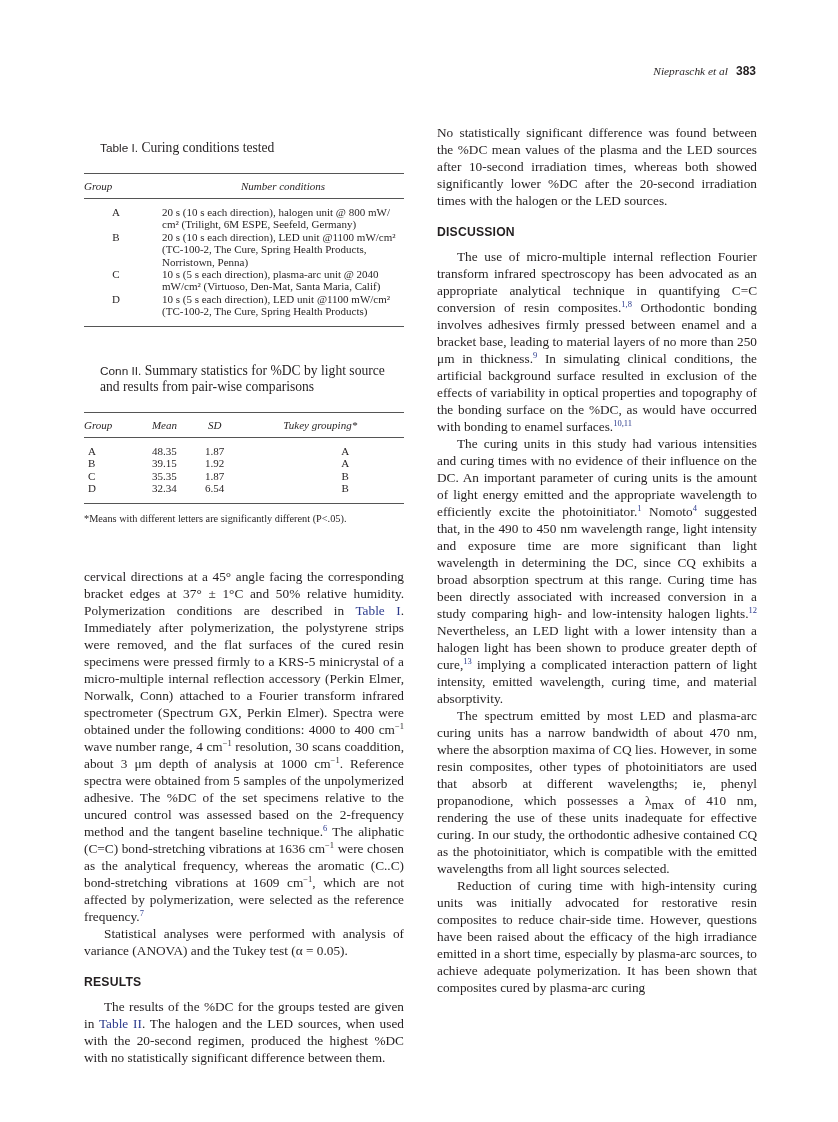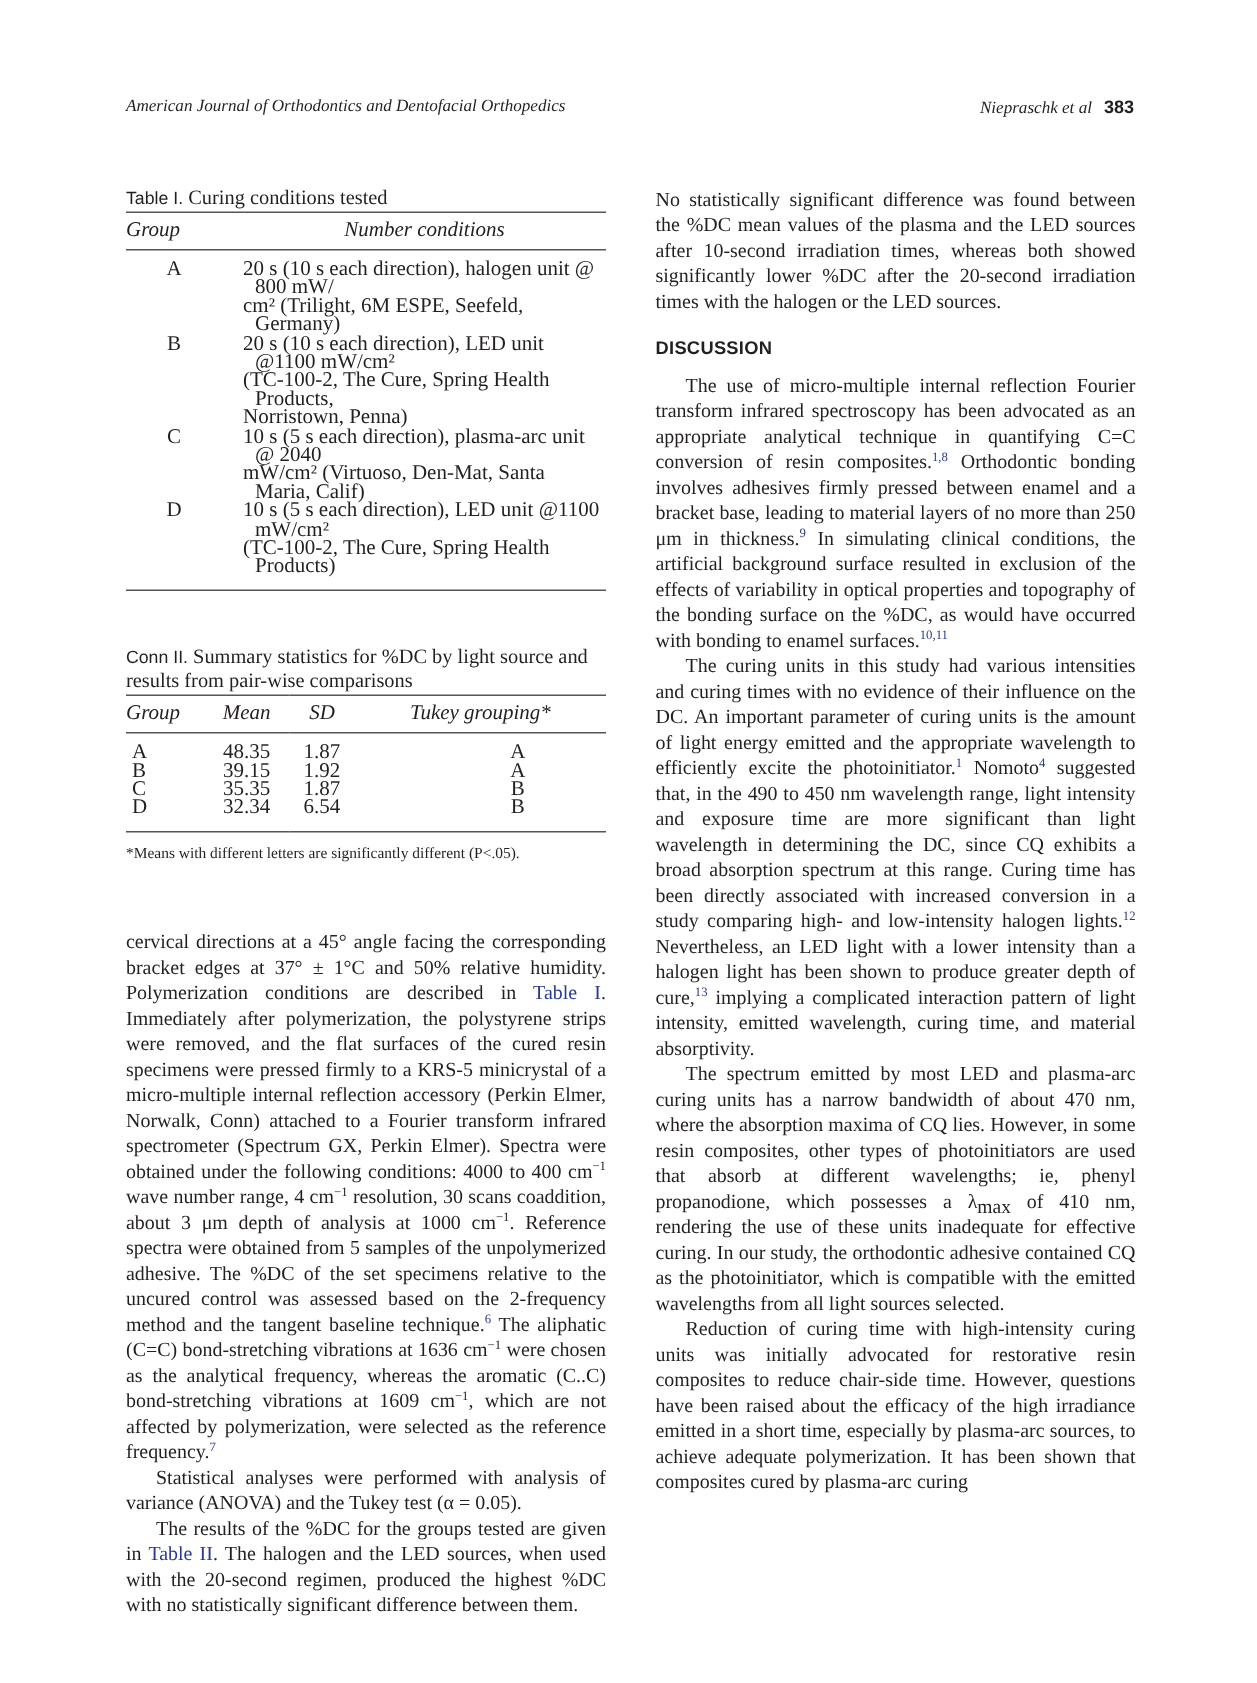--- a/index.html
+++ b/index.html
@@ -10,24 +10,24 @@
   }
   .header { position: absolute; left: 84px; top: 64px; width: 672px; font-size: 11.4px; line-height: 14px; }
   .header .journal { font-style: italic; }
   .header .right { position: absolute; right: 0; top: 0; font-style: italic; }
   .header .pageno { font-family: "Liberation Sans", "DejaVu Sans", sans-serif; font-style: normal; font-weight: bold; margin-left: 8px; font-size: 12px; }
 
   .col { position: absolute; top: 124px; width: 320px; }
   .col.left { left: 84px; }
   .col.right { left: 437px; }
 
-  .tbl-caption { font-size: 13.6px; line-height: 16.5px; margin: 0; }
+  .tbl-caption { font-size: 13.6px; line-height: 16.5px; margin: 16px; }
   .tbl-caption .lab { font-family: "Liberation Sans", "DejaVu Sans", sans-serif; font-size: 11.8px; }
 
-  table.data { width: 320px; border-collapse: collapse; font-size: 14px; line-height: 12.4px; margin-top: 0; }
+  table.data { width: 320px; border-collapse: collapse; font-size: 11px; line-height: 12.4px; margin-top: 0; }
   table.data thead th { font-style: italic; font-weight: normal; padding: 6px 0 6px 0; border-top: 1.6px solid #555; border-bottom: 1.6px solid #555; }
   table.data tbody td { padding: 0; vertical-align: top; }
   table.data tbody tr:first-child td { padding-top: 7px; }
   table.data tbody tr:last-child td { padding-bottom: 8px; }
   table.data tfoot td { border-top: 1.6px solid #555; height: 0; padding: 0; }
   .t1 .grp { width: 64px; text-align: center; padding-right: 14px; }
   .t1 .cond { padding-left: 0; text-indent: -8px; padding-right: 2px; }
   .t1 .cond span { display: block; padding-left: 8px; }
 
   .t2 th, .t2 td { text-align: center; }
@@ -41,21 +41,20 @@
   .ref { color: #2b3a8c; }
   sup { font-size: 8.5px; line-height: 0; vertical-align: 5px; }
   sub { font-size: 13px; line-height: 0; }
   .cite { color: #2b3a8c; }
   h2.section { font-family: "Liberation Sans", "DejaVu Sans", sans-serif; font-weight: bold; font-size: 12.2px; letter-spacing: 0.2px; margin: 16px 0 9px 0; }
 </style>
 </head>
 <body>
 
 <div class="header">
-  <div class="journal">American Journal of Orthodontics and Dentofacial Orthopedics</div>
   <div class="right">
     <span>Niepraschk et al</span><span class="pageno">383</span>
   </div>
 </div>
 
 <div class="col left">
 
   <div class="tbl-caption">
     <span class="lab">Table I.</span>
     <span>Curing conditions tested</span>
@@ -148,20 +147,21 @@
         <tr>
           <td colspan="4"></td>
         </tr>
       </tfoot>
   </table>
   <div class="footnote">*Means with different letters are significantly different (P&lt;.05).</div>
 
   <p class="body" style="margin-top:44px"><span>cervical directions at a 45° angle facing the corresponding bracket edges at 37° ± 1°C and 50% relative humidity. Polymerization conditions are described in </span><span class="ref">Table I</span><span>. Immediately after polymerization, the polystyrene strips were removed, and the flat surfaces of the cured resin specimens were pressed firmly to a KRS-5 minicrystal of a micro-multiple internal reflection accessory (Perkin Elmer, Norwalk, Conn) attached to a Fourier transform infrared spectrometer (Spectrum GX, Perkin Elmer). Spectra were obtained under the following conditions: 4000 to 400 cm</span><sup>−1</sup><span> wave number range, 4 cm</span><sup>−1</sup><span> resolution, 30 scans coaddition, about 3 μm depth of analysis at 1000 cm</span><sup>−1</sup><span>. Reference spectra were obtained from 5 samples of the unpolymerized adhesive. The %DC of the set specimens relative to the uncured control was assessed based on the 2-frequency method and the tangent baseline technique.</span><sup class="cite">6</sup><span> The aliphatic (C=C) bond-stretching vibrations at 1636 cm</span><sup>−1</sup><span> were chosen as the analytical frequency, whereas the aromatic (C..C) bond-stretching vibrations at 1609 cm</span><sup>−1</sup><span>, which are not affected by polymerization, were selected as the reference frequency.</span><sup class="cite">7</sup></p>
   <p class="body indent">Statistical analyses were performed with analysis of variance (ANOVA) and the Tukey test (α = 0.05).</p>
 
+  <h2 class="section">RESULTS</h2>
   <p class="body indent"><span>The results of the %DC for the groups tested are given in </span><span class="ref">Table II</span><span>. The halogen and the LED sources, when used with the 20-second regimen, produced the highest %DC with no statistically significant difference between them.</span></p>
 </div>
 
 <div class="col right">
   <p class="body">No statistically significant difference was found between the %DC mean values of the plasma and the LED sources after 10-second irradiation times, whereas both showed significantly lower %DC after the 20-second irradiation times with the halogen or the LED sources.</p>
 
   <h2 class="section">DISCUSSION</h2>
   <p class="body indent"><span>The use of micro-multiple internal reflection Fourier transform infrared spectroscopy has been advocated as an appropriate analytical technique in quantifying C=C conversion of resin composites.</span><sup class="cite">1,8</sup><span> Orthodontic bonding involves adhesives firmly pressed between enamel and a bracket base, leading to material layers of no more than 250 μm in thickness.</span><sup class="cite">9</sup><span> In simulating clinical conditions, the artificial background surface resulted in exclusion of the effects of variability in optical properties and topography of the bonding surface on the %DC, as would have occurred with bonding to enamel surfaces.</span><sup class="cite">10,11</sup></p>
   <p class="body indent"><span>The curing units in this study had various intensities and curing times with no evidence of their influence on the DC. An important parameter of curing units is the amount of light energy emitted and the appropriate wavelength to efficiently excite the photoinitiator.</span><sup class="cite">1</sup><span> Nomoto</span><sup class="cite">4</sup><span> suggested that, in the 490 to 450 nm wavelength range, light intensity and exposure time are more significant than light wavelength in determining the DC, since CQ exhibits a broad absorption spectrum at this range. Curing time has been directly associated with increased conversion in a study comparing high- and low-intensity halogen lights.</span><sup class="cite">12</sup><span> Nevertheless, an LED light with a lower intensity than a halogen light has been shown to produce greater depth of cure,</span><sup class="cite">13</sup><span> implying a complicated interaction pattern of light intensity, emitted wavelength, curing time, and material absorptivity.</span></p>
   <p class="body indent"><span>The spectrum emitted by most LED and plasma-arc curing units has a narrow bandwidth of about 470 nm, where the absorption maxima of CQ lies. However, in some resin composites, other types of photoinitiators are used that absorb at different wavelengths; ie, phenyl propanodione, which possesses a λ</span><sub>max</sub><span> of 410 nm, rendering the use of these units inadequate for effective curing. In our study, the orthodontic adhesive contained CQ as the photoinitiator, which is compatible with the emitted wavelengths from all light sources selected.</span></p>

